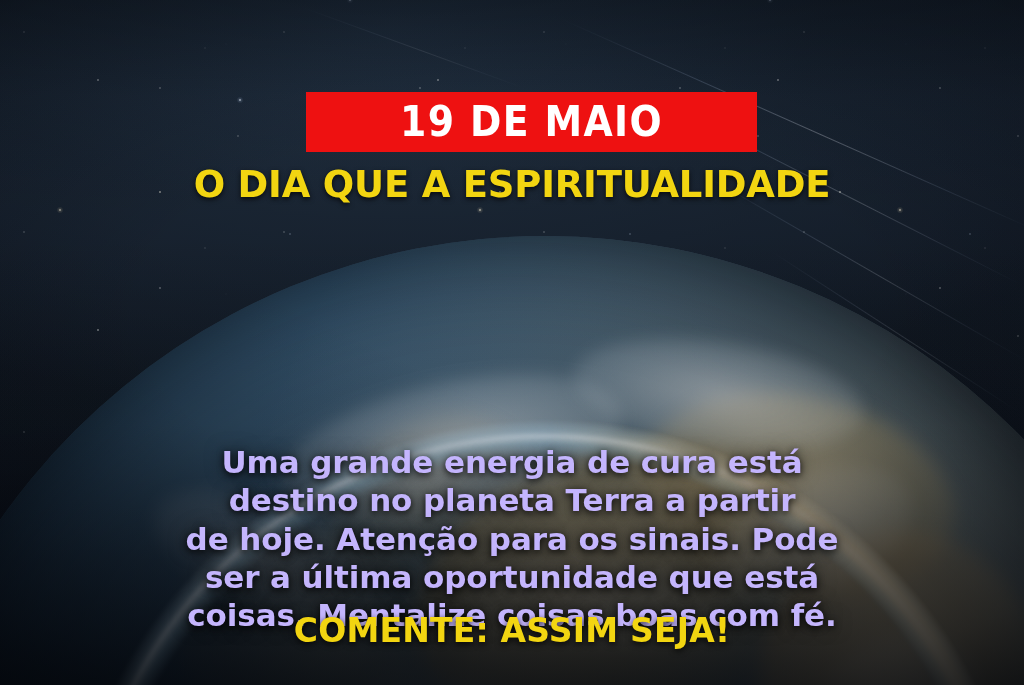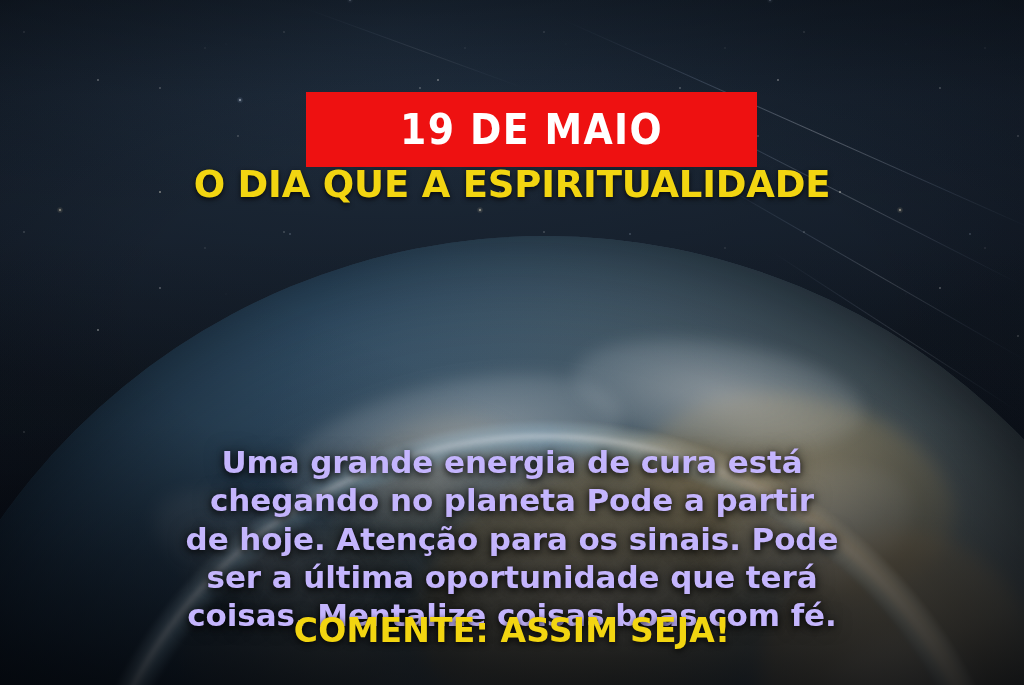--- a/index.html
+++ b/index.html
@@ -296,21 +296,21 @@
     position: absolute;
     inset: 0;
     text-align: center;
   }
 
   .date-banner {
     position: absolute;
     left: 306px;
     top: 92px;
     width: 451px;
-    height: 75px;
+    height: 60px;
     background: #ee1111;
     display: flex;
     align-items: center;
     justify-content: center;
   }
   .date-banner span {
     color: #ffffff;
     font-size: 42px;
     font-weight: bold;
     letter-spacing: 1.4px;
@@ -410,22 +410,22 @@
     <div class="date-banner">
       <span>19 DE MAIO</span>
     </div>
 
     <div class="headline">
       <span class="hl-line">O DIA QUE A ESPIRITUALIDADE</span>
     </div>
 
     <div class="body-copy">
       <span class="bc-line">Uma grande energia de cura está</span>
-      <span class="bc-line">chegando no planeta Pode a partir</span>
+      <span class="bc-line">destino no planeta Terra a partir</span>
       <span class="bc-line">de hoje. Atenção para os sinais. Pode</span>
-      <span class="bc-line">ser a última oportunidade que terá</span>
+      <span class="bc-line">ser a última oportunidade que está</span>
       <span class="bc-line">coisas. Mentalize coisas boas com fé.</span>
     </div>
 
     <div class="cta">COMENTE: ASSIM SEJA!</div>
 
   </div>
 </div>
 
 </body></html>

